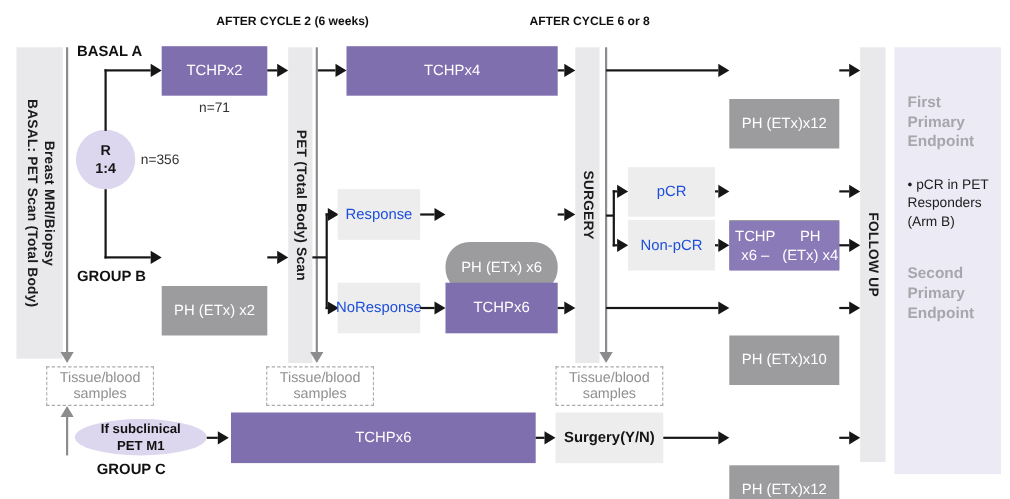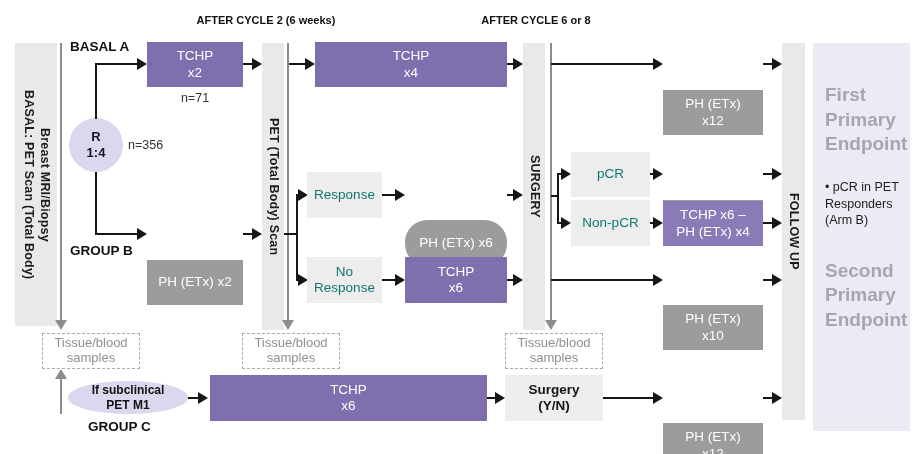--- a/index.html
+++ b/index.html
@@ -3,26 +3,26 @@
 <meta charset="utf-8">
 <style>
   html,body{margin:0;padding:0;background:#fff;}
   #stage{position:relative;width:918px;height:454px;background:#fff;overflow:hidden;
          font-family:"Liberation Sans", sans-serif;}
 
   .vbar{position:absolute;background:var(--bar,#e9e8ea);display:flex;align-items:center;justify-content:center;}
   .vtext{writing-mode:vertical-lr;text-orientation:mixed;font-weight:700;font-size:12.5px;
          color:#1c1c1c;text-align:center;line-height:1.25;letter-spacing:.2px;}
 
-  .box{position:absolute;display:flex;flex-direction:column;align-items:center;justify-content:center;
+  .box{position:absolute;display:flex;flex-direction:row;align-items:center;justify-content:center;
        color:#fff;font-size:13.5px;line-height:1.22;text-align:center;}
   .purple{background:var(--purple,#7f6fae);}
   .purple2{background:var(--purple_light,#8a7bb8);}
   .gray{background:var(--gray,#9c9b9e);margin-top:48px;}
-  .light{background:var(--light,#ededee);color:#0f766e;}
+  .light{background:var(--light,#ededee);color:#1d4ed8;}
   .light.bold{color:#141414;font-weight:700;}
 
   .lbl{position:absolute;font-weight:700;font-size:13.5px;color:#111;white-space:nowrap;}
   .n{position:absolute;font-size:12.5px;color:#333;}
   .center{text-align:center;}
   .header{position:absolute;font-weight:700;font-size:11px;color:#111;text-align:center;white-space:nowrap;}
 
   .hline{position:absolute;height:2px;background:#161616;}
   .vlineb{position:absolute;width:2px;background:#161616;}
   .gline{position:absolute;width:2px;background:var(--grayline,#8c8c8c);}
@@ -35,21 +35,21 @@
           background:#fff;display:flex;flex-direction:column;align-items:center;justify-content:center;
           font-size:13px;color:#8f8f8f;line-height:1.15;}
 
   .circle{position:absolute;border-radius:50%;background:var(--lavender,#dcd6ee);display:flex;flex-direction:column;
           align-items:center;justify-content:center;font-weight:700;font-size:13px;color:#161616;line-height:1.25;}
   .ellipse{position:absolute;border-radius:50%;background:var(--lavender,#dcd6ee);display:flex;flex-direction:column;
           align-items:center;justify-content:center;font-weight:700;font-size:12px;color:#111;line-height:1.2;text-align:center;}
 
   .panel{position:absolute;background:var(--panel,#ecebf5);box-sizing:border-box;
          padding:40px 8px 0 12px;font-size:12.5px;color:#1c1c1c;}
-  .panel .ptitle{font-weight:700;color:#a7a6ad;font-size:19px;line-height:1.3;}
+  .panel .ptitle{font-weight:700;color:#a7a6ad;font-size:14px;line-height:1.3;}
   .panel .pitem{margin-top:22px;line-height:1.32;}
   .panel .second{margin-top:30px;}
 </style>
 </head>
 <body>
 
 <div id="stage">
 
   <div class="header" style="left:151px;top:14px;width:230px;">AFTER CYCLE 2 (6 weeks)</div>
   <div class="header" style="left:421px;top:14px;width:230px;">AFTER CYCLE 6 or 8</div>

